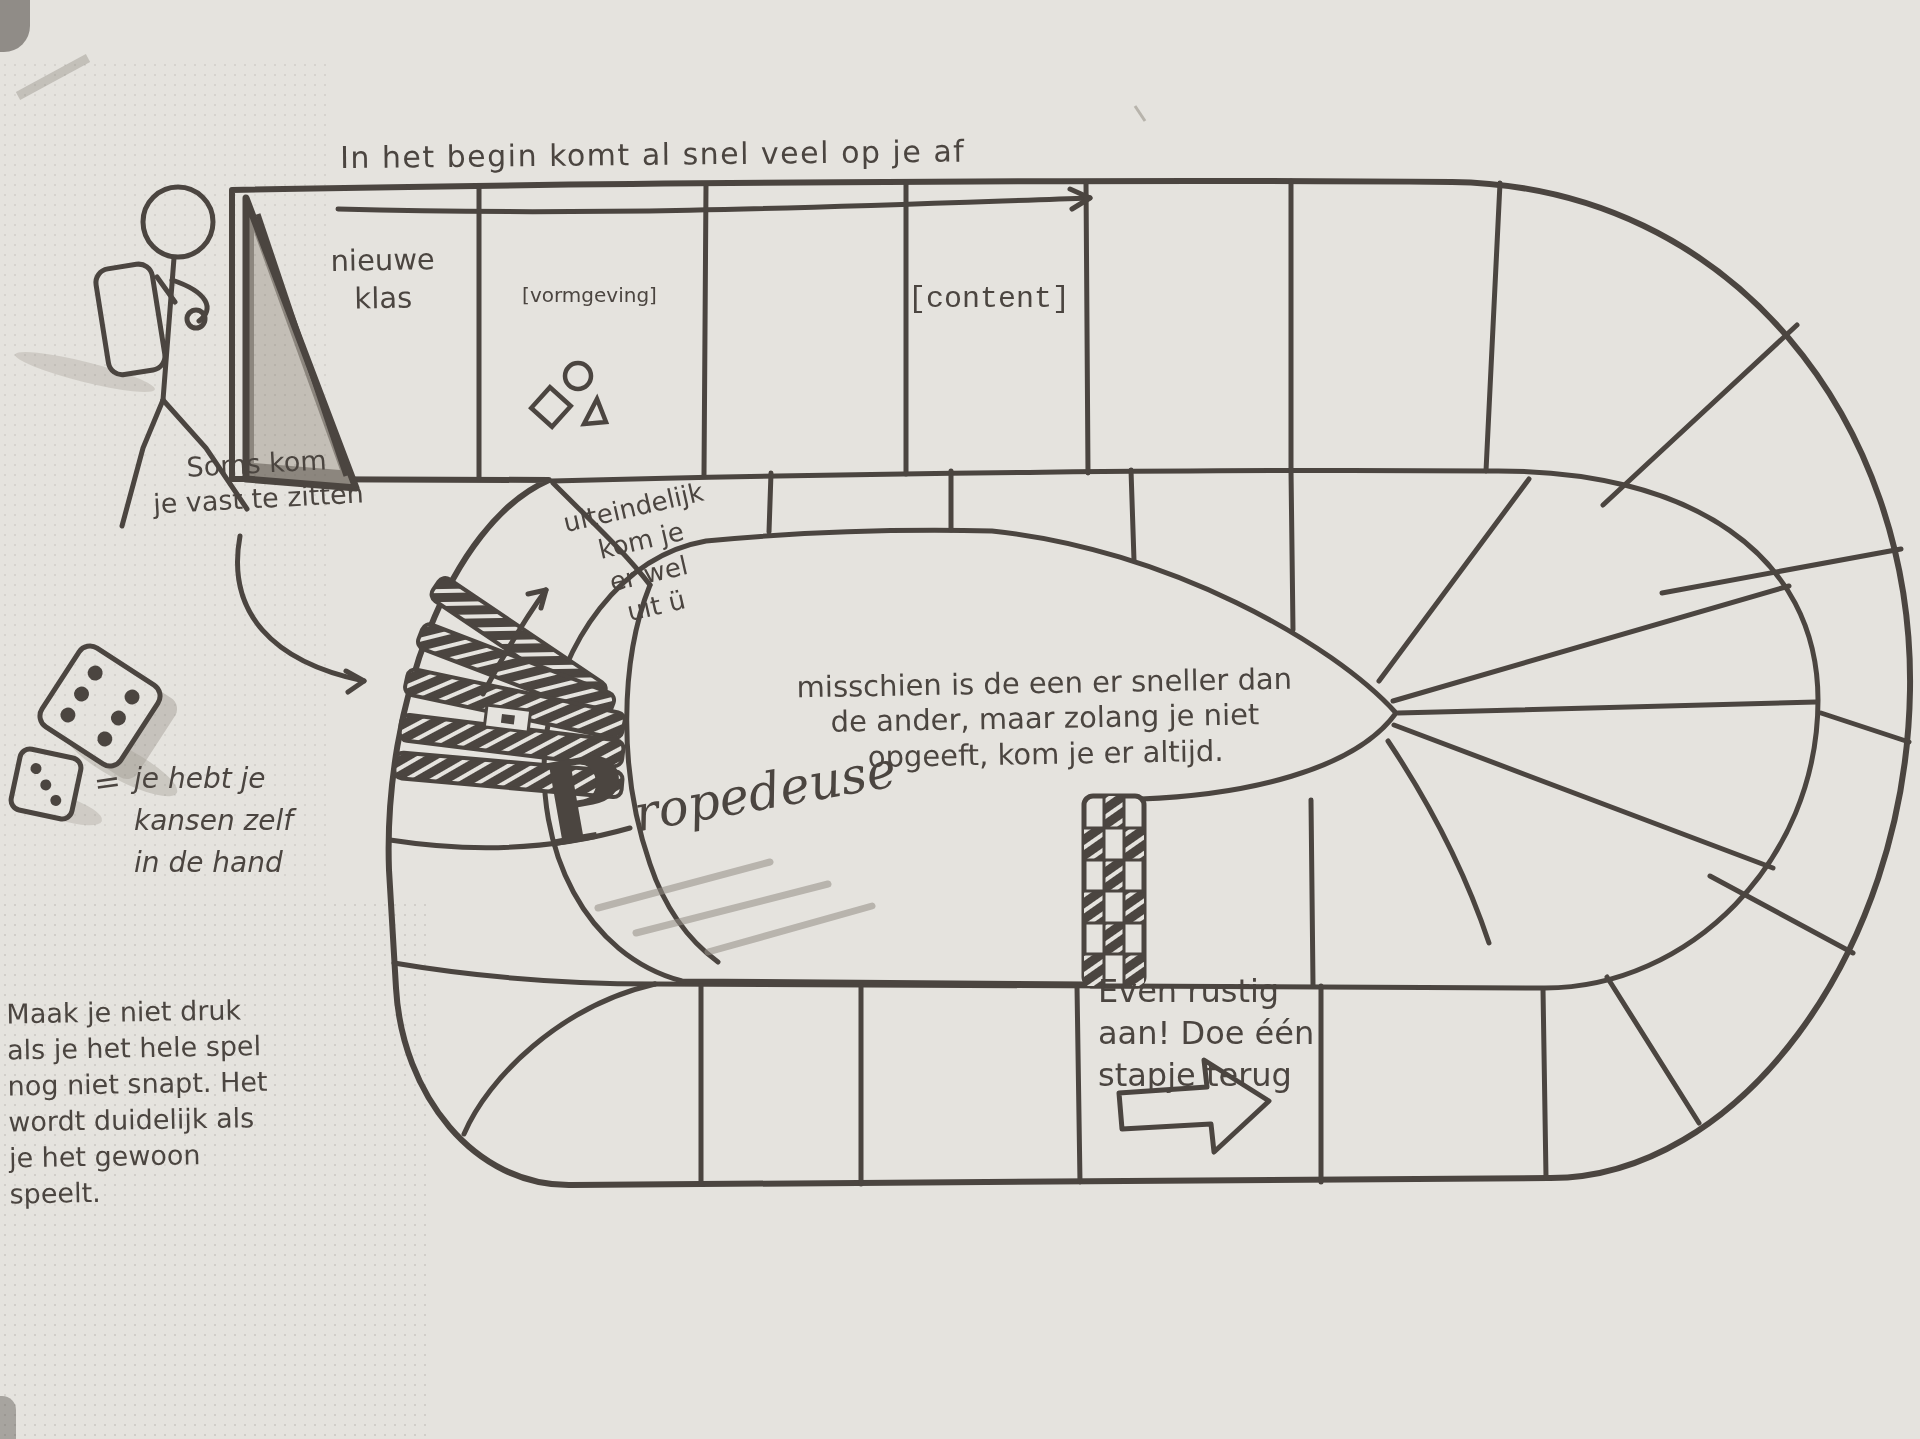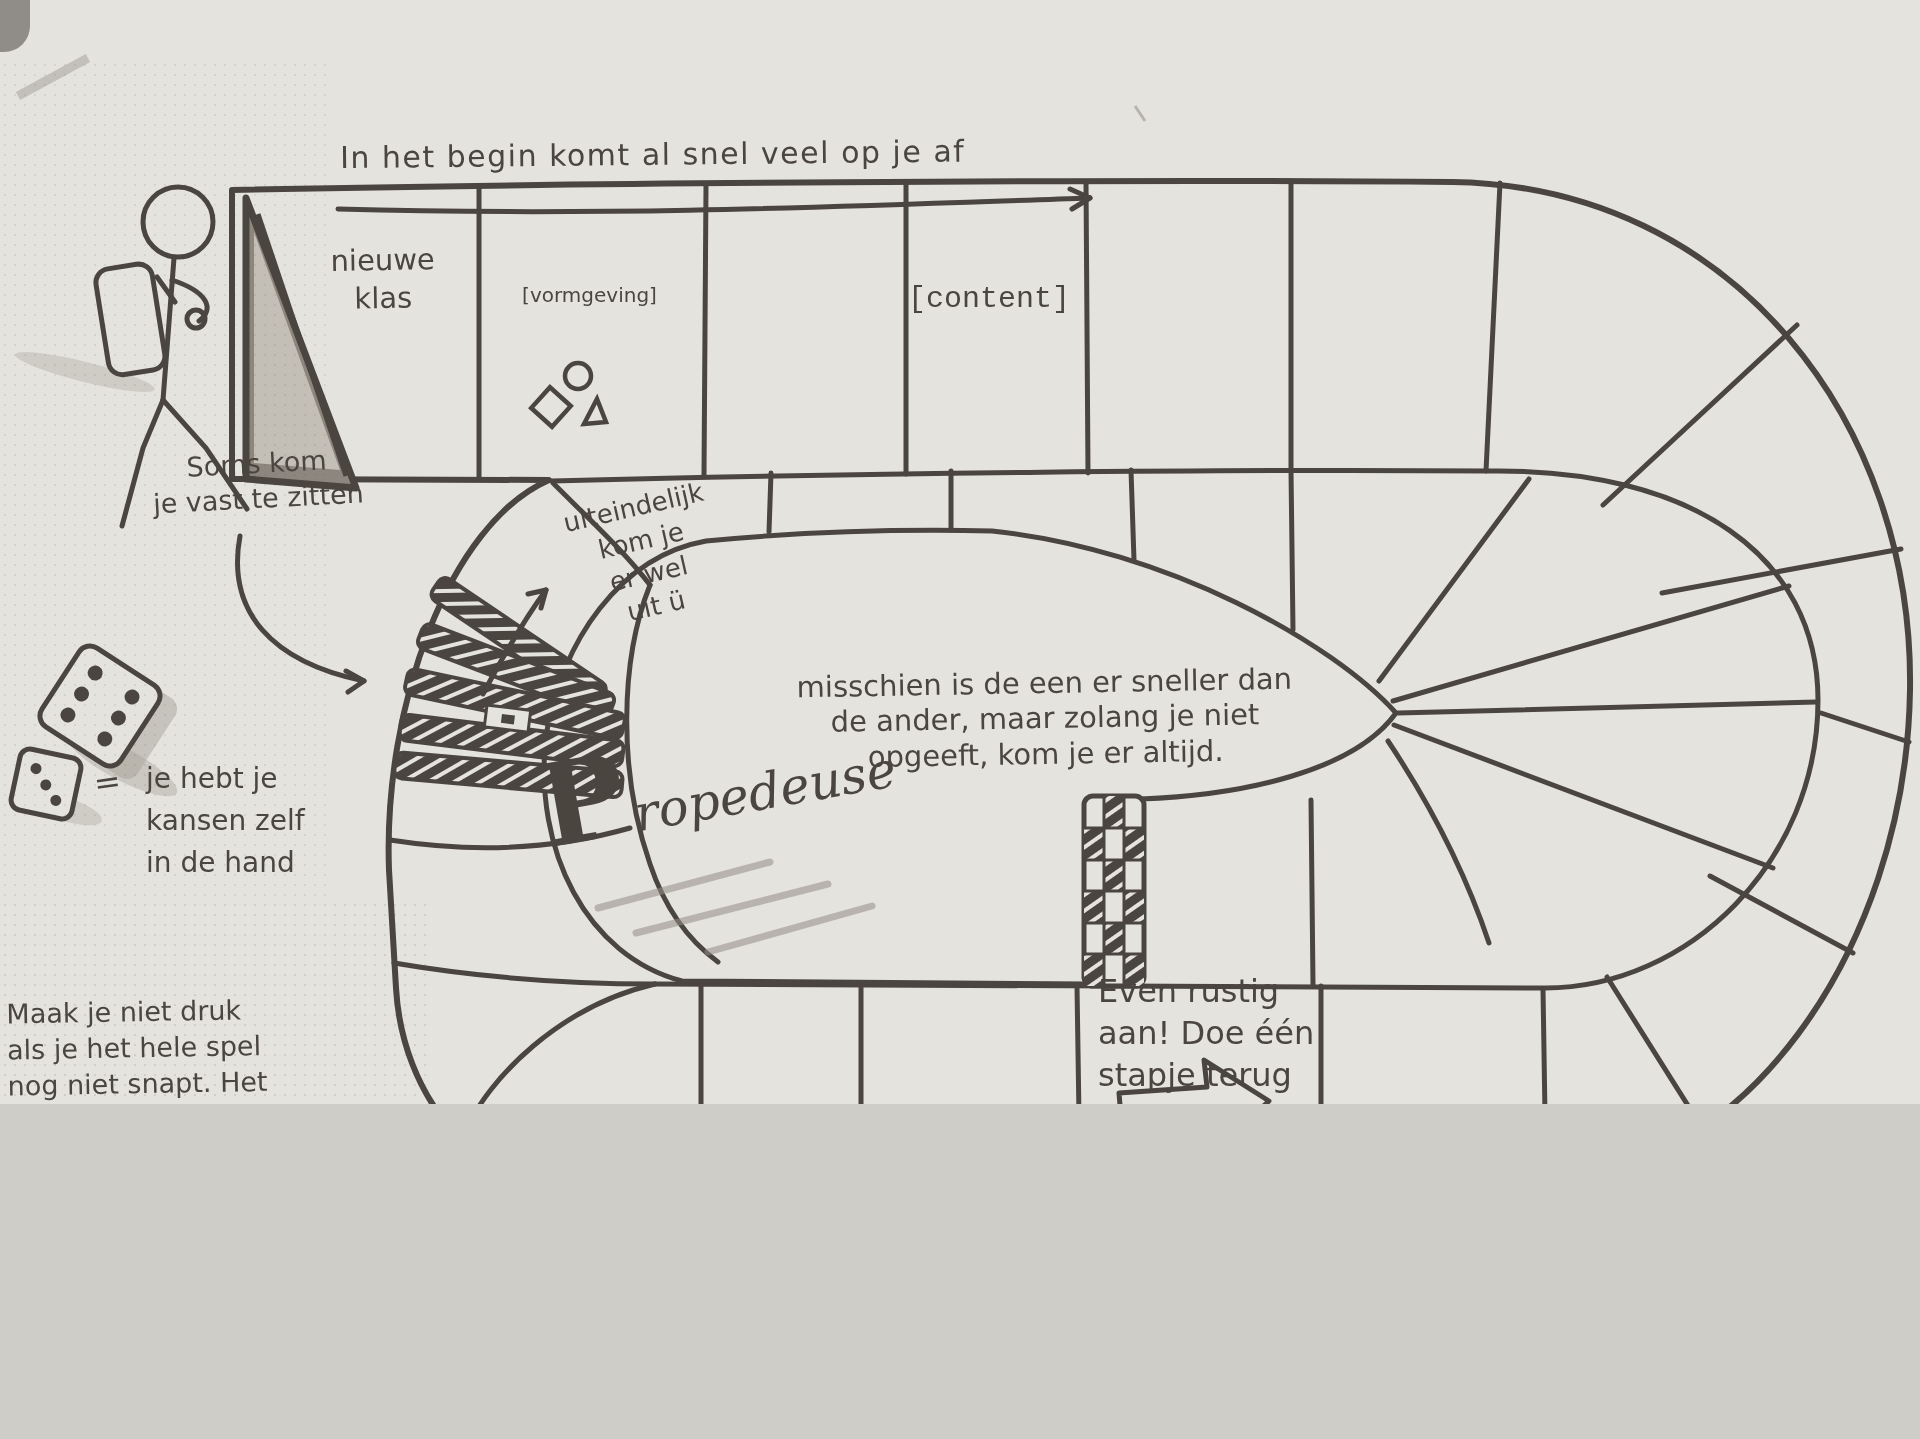--- a/index.html
+++ b/index.html
@@ -1,16 +1,16 @@
 <!DOCTYPE html>
 <html><head>
 <meta charset="utf-8">
 <style>
   html,body{margin:0;padding:0;background:#cfcdc8;}
-  .page{position:relative;width:1920px;height:1104px;background:#e5e3de;overflow:hidden;
+  .page{position:relative;width:1920px;height:1439px;background:#e5e3de;overflow:hidden;
         font-family:"DejaVu Sans",sans-serif;color:#4b4540;}
   .note{position:absolute;white-space:pre-line;line-height:1.3;color:#4b4540;}
   .center{text-align:center;}
   .board-svg{position:absolute;left:0;top:0;width:1920px;height:1439px;}
   .noise{position:absolute;background-image:radial-gradient(#4b4540 1px,transparent 1.35px);
          background-size:10px 10px;pointer-events:none;}
   .noise-left{left:0;top:60px;width:330px;height:840px;opacity:.10;}
   .noise-bl{left:0;top:900px;width:430px;height:539px;opacity:.13;}
   .corner-blob{position:absolute;background:#4b4540;}
   .blob-tl{left:0;top:0;width:30px;height:52px;opacity:.55;border-bottom-right-radius:26px;}
@@ -220,21 +220,21 @@
   <div class="note center" style="left:545px;top:490px;width:200px;font-size:26px;transform:rotate(-13deg);">uiteindelijk
 kom je
 er wel
 uit ü</div>
 
   <div class="note center" style="left:150px;top:446px;width:215px;font-size:27px;transform:rotate(-3deg);">Soms kom
 je vast te zitten</div>
 
   <div class="note" style="left:94px;top:762px;font-size:32px;transform:rotate(-8deg);">=</div>
 
-  <div class="note" style="left:146px;top:758px;width:200px;font-size:28px;line-height:1.5;">je hebt je
+  <div class="note" style="left:134px;top:758px;width:200px;font-size:28px;line-height:1.5;font-style:italic;">je hebt je
 kansen zelf
 in de hand</div>
 
   <div class="note" style="left:8px;top:994px;width:280px;font-size:27px;line-height:1.33;transform:rotate(-1deg);">Maak je niet druk
 als je het hele spel
 nog niet snapt. Het
 wordt duidelijk als
 je het gewoon speelt.</div>
 
   <div class="note center" style="left:740px;top:666px;width:610px;font-size:29px;line-height:1.22;transform:rotate(-1deg);">misschien is de een er sneller dan

